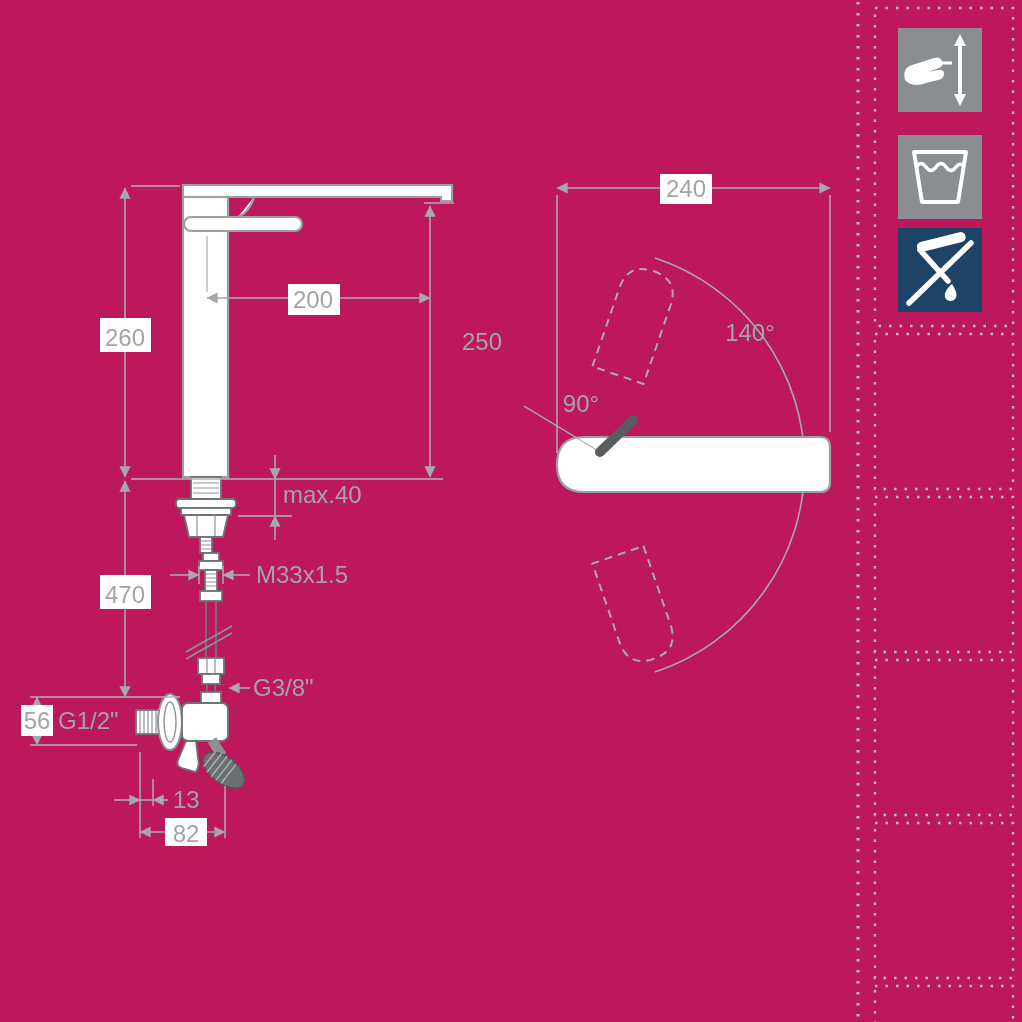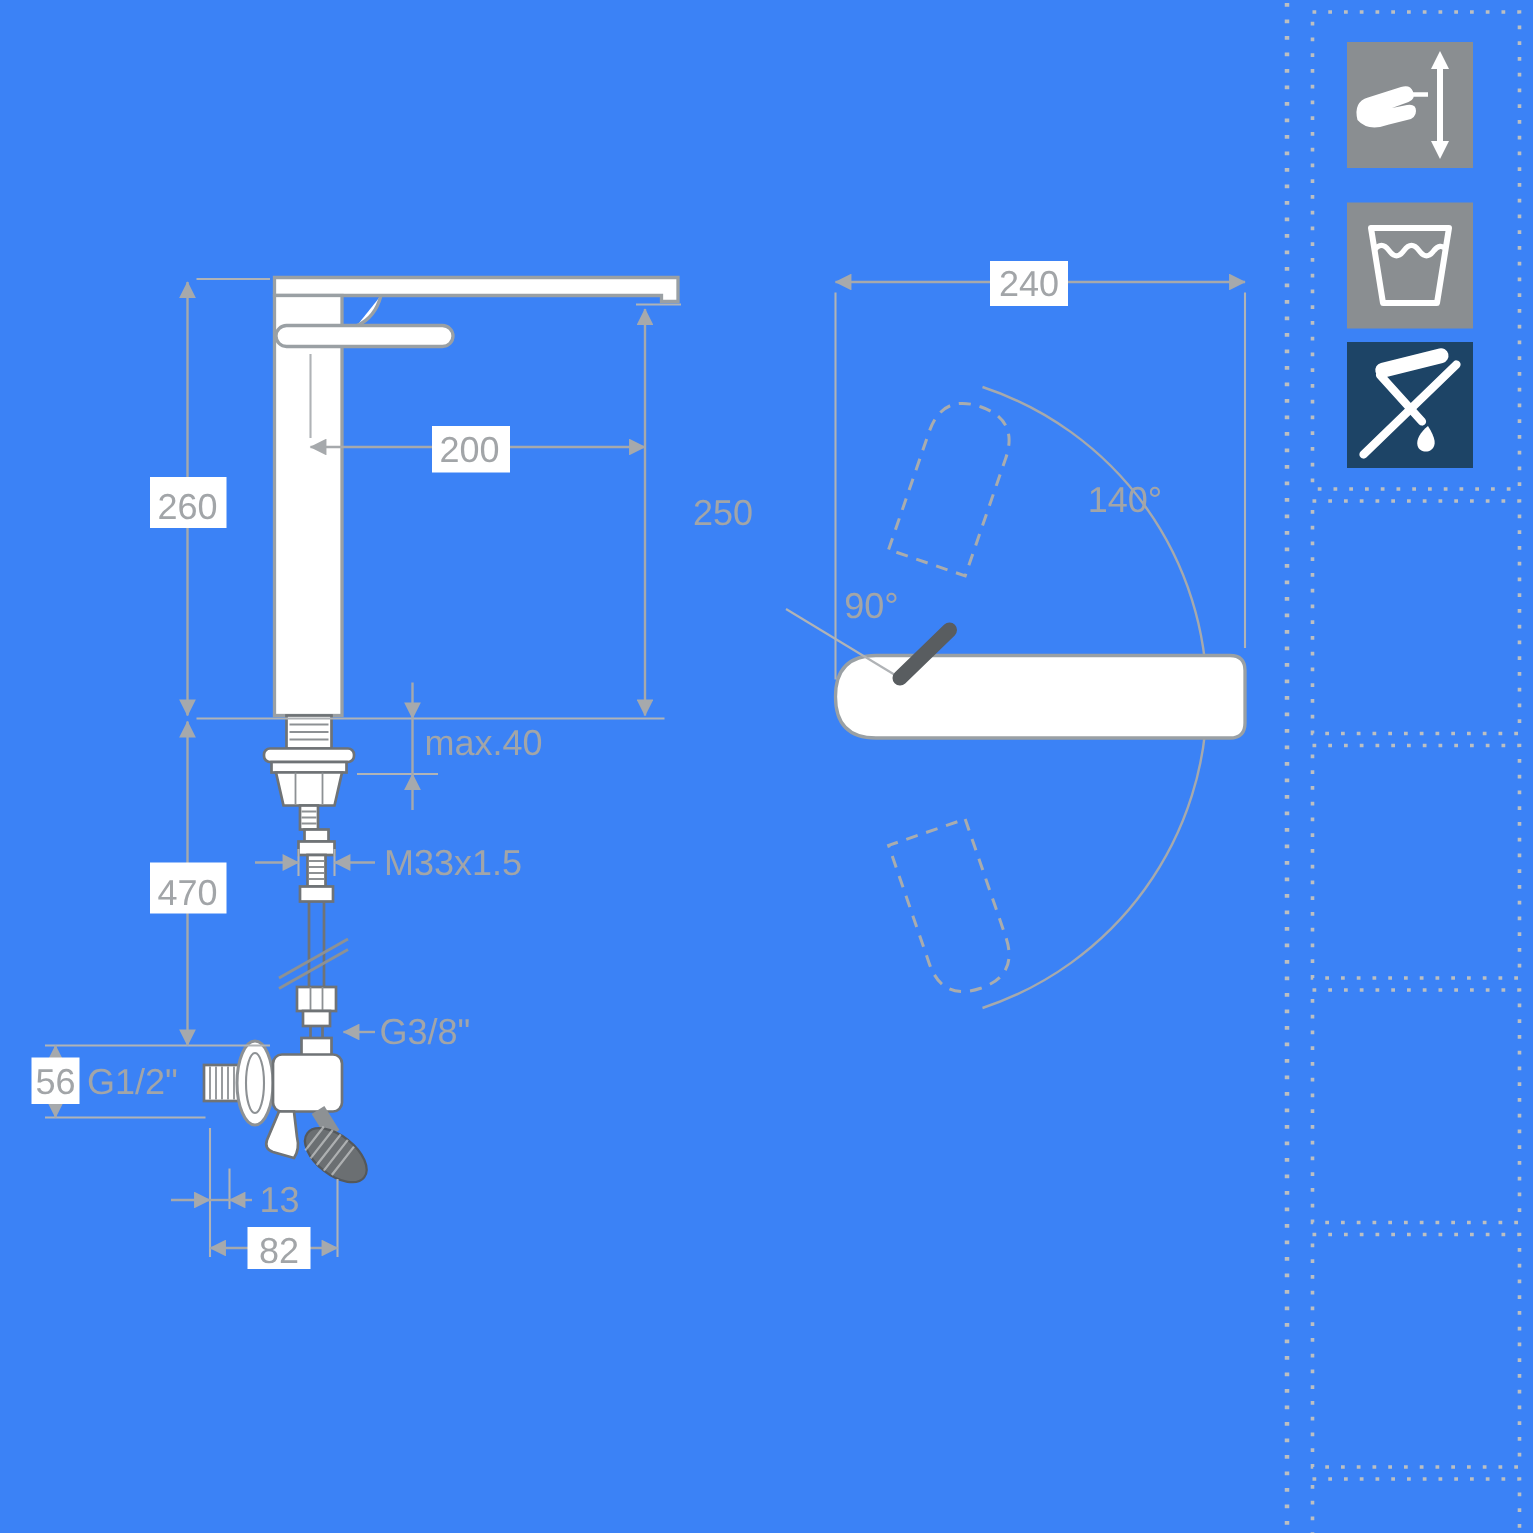--- a/index.html
+++ b/index.html
@@ -1,16 +1,16 @@
 <!DOCTYPE html>
 <html><head>
 <meta charset="utf-8">
 <style>
   html,body{margin:0;padding:0;background:#fff;}
-  .stage{position:relative;width:1022px;height:1022px;background:#3b82f6;overflow:hidden;
+  .stage{position:relative;width:1022px;height:1022px;background:#be185d;overflow:hidden;
          font-family:"Liberation Sans",sans-serif;}
   svg{position:absolute;left:0;top:0;}
   text{font-family:"Liberation Sans",sans-serif;fill:#a2a5a8;font-size:24px;}
   .dimline{stroke:#a6a9ac;stroke-width:1.6;fill:none;}
   .extline{stroke:#b0b3b6;stroke-width:1.4;fill:none;}
   .outline{stroke:#9aa0a4;stroke-width:2.2;fill:#fff;}
   .hw{stroke:#6f7376;stroke-width:1.8;fill:#fff;}
   .hwthin{stroke:#8d9194;stroke-width:1.2;fill:none;}
   .dash{stroke:#a9acae;stroke-width:2;fill:none;stroke-dasharray:8 6;}
   .legendbox{stroke:#bcbfc1;stroke-width:2.4;fill:none;stroke-dasharray:2.5 8;}

